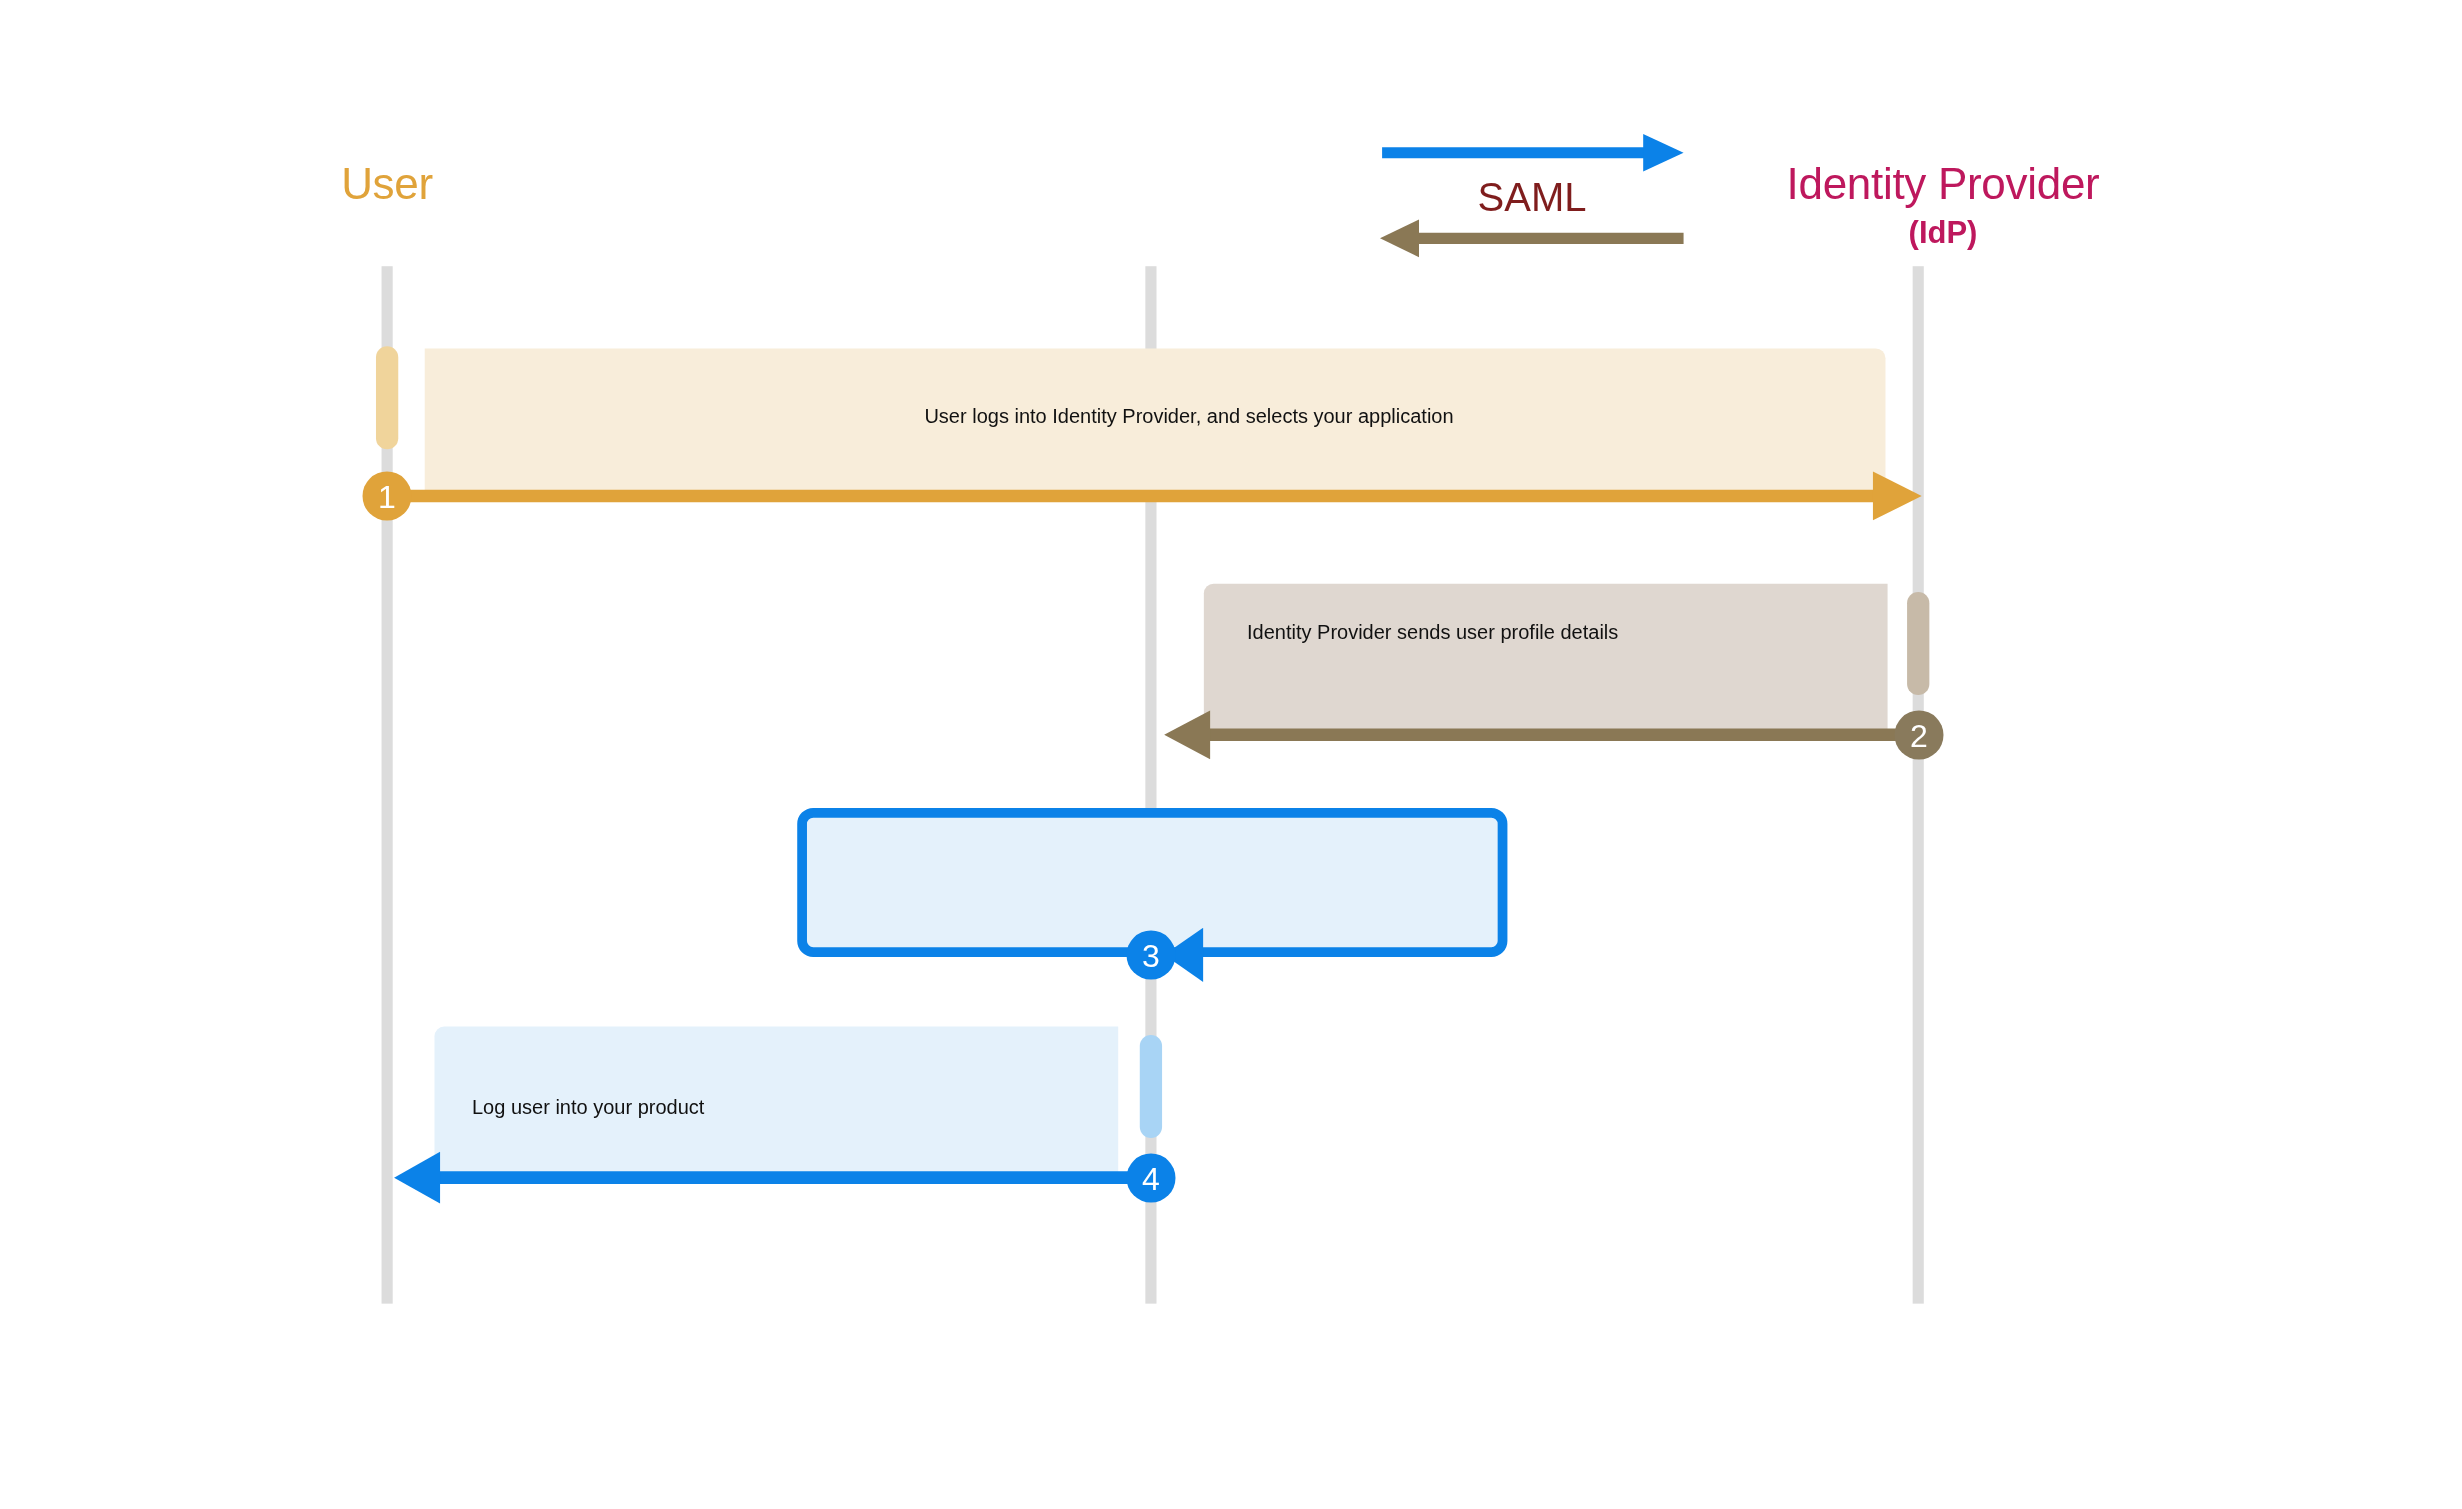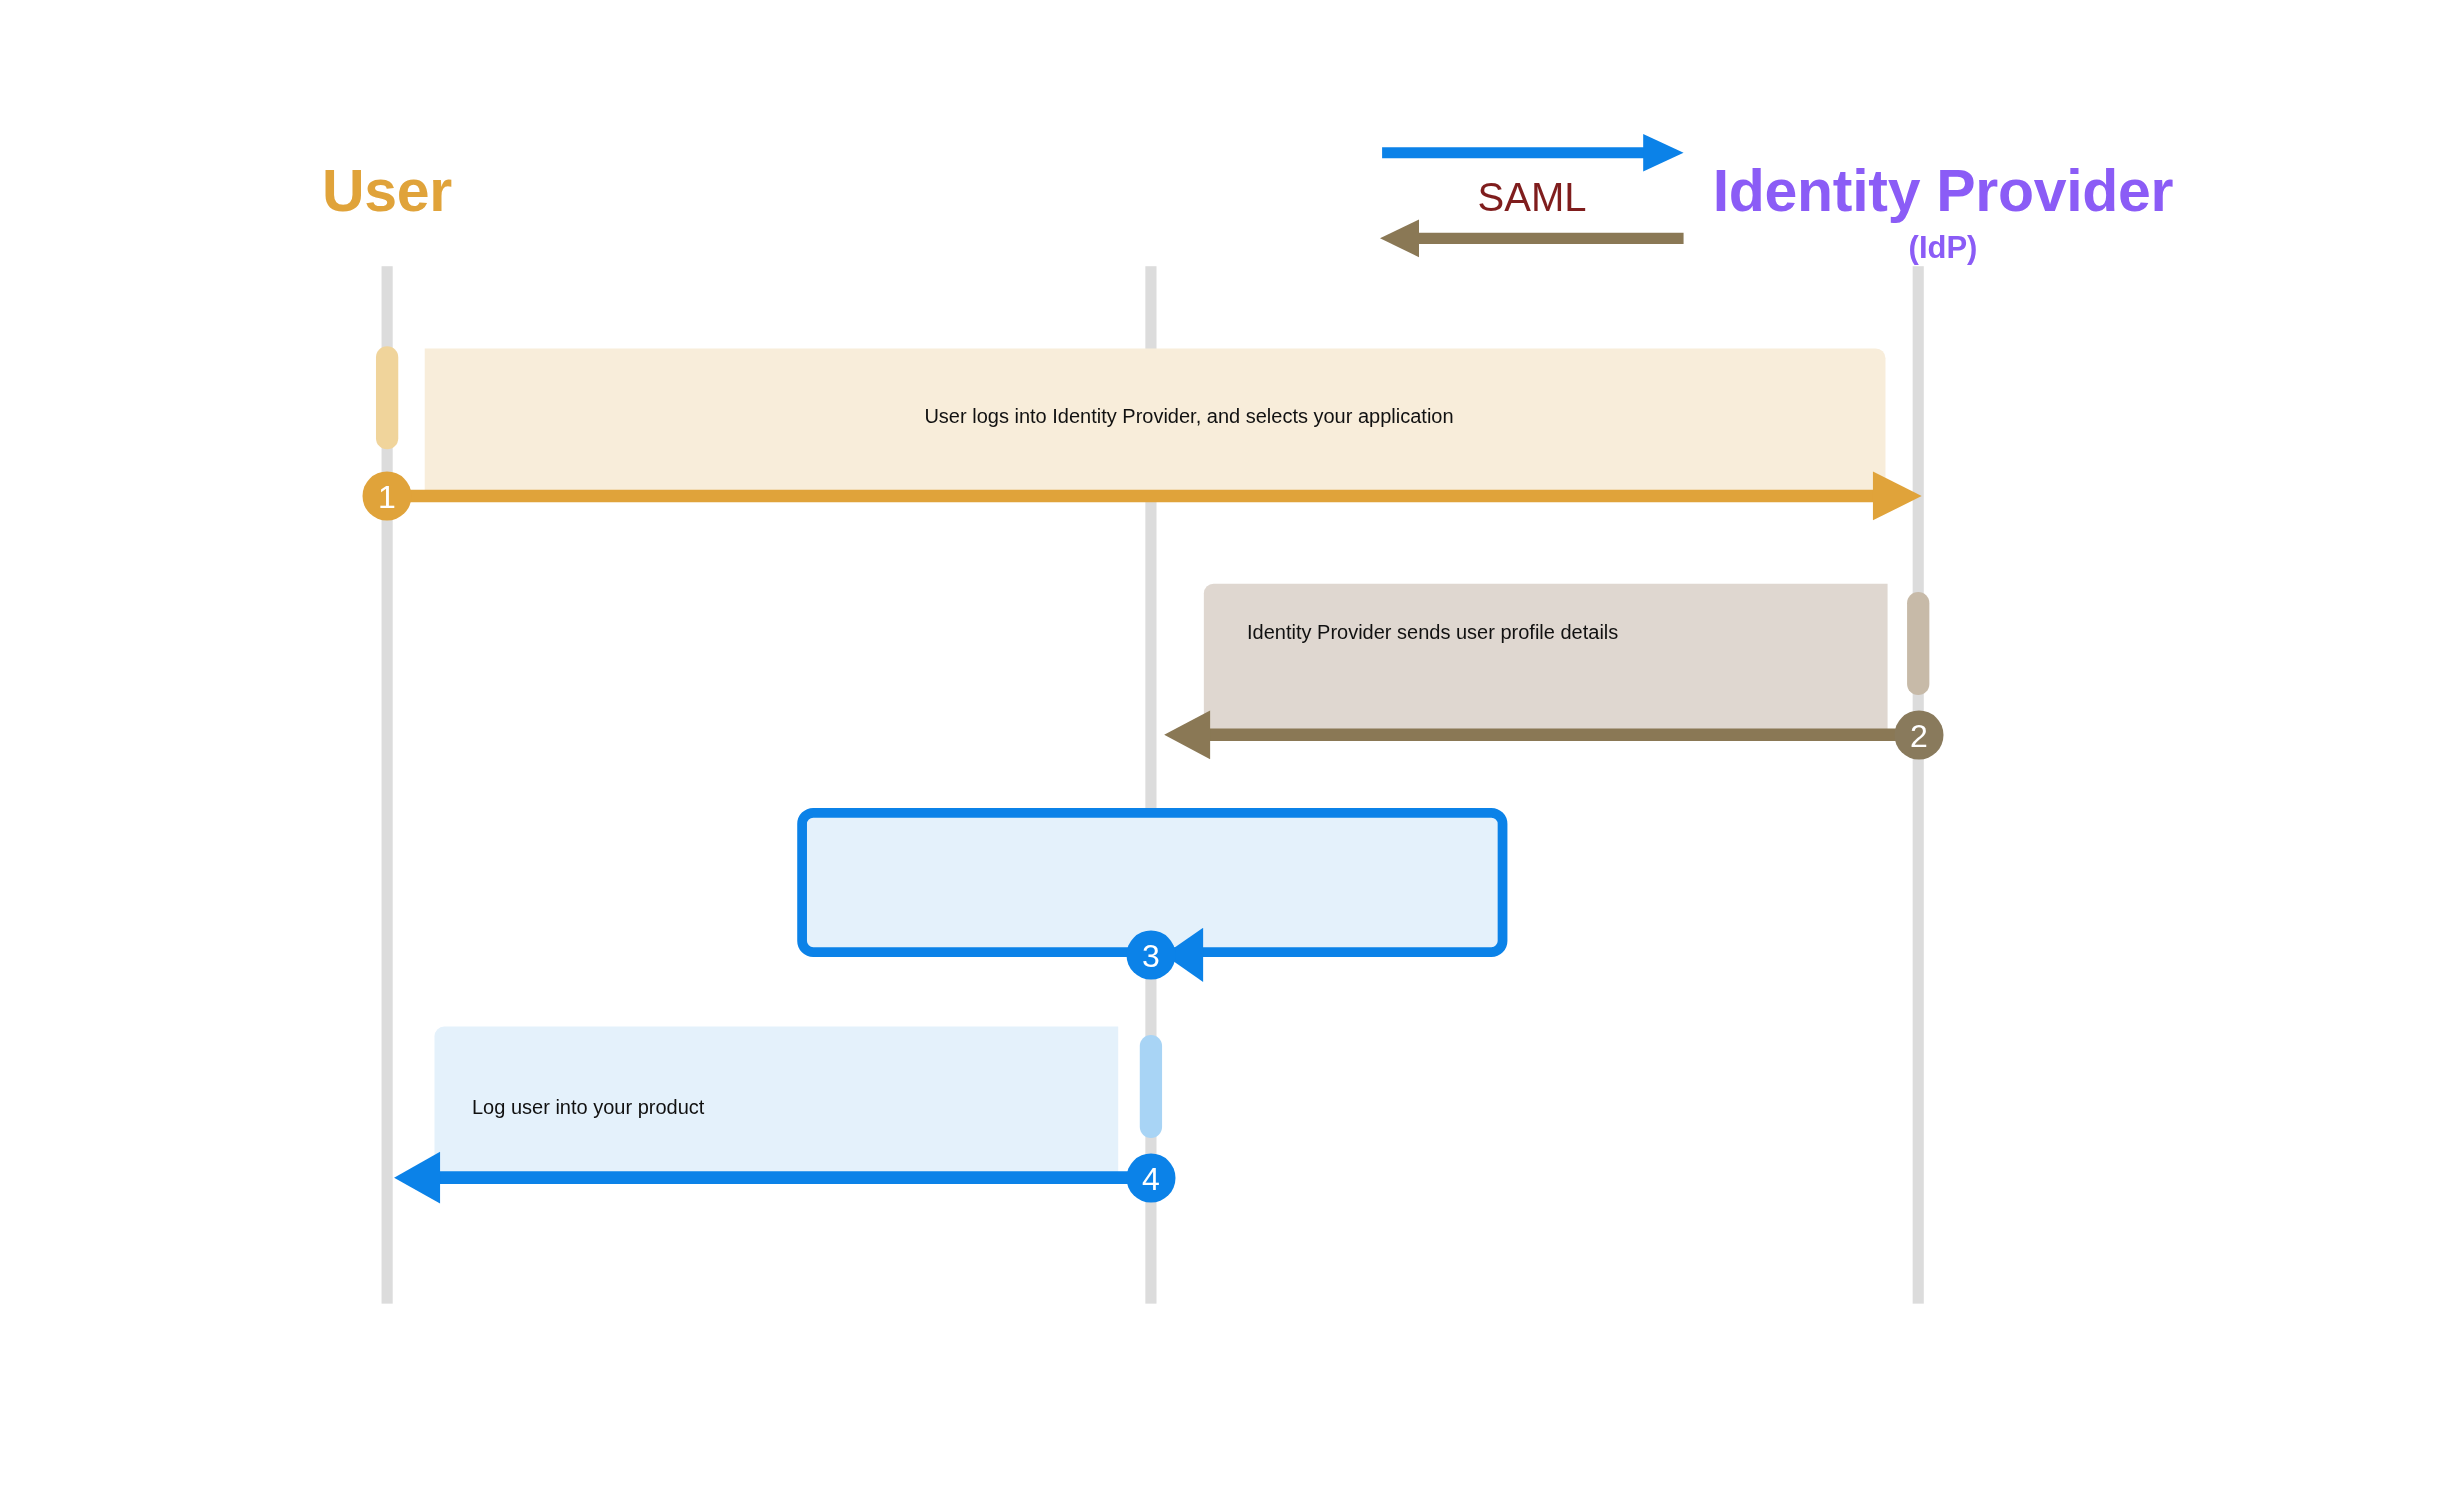--- a/index.html
+++ b/index.html
@@ -27,36 +27,36 @@
     height: 1510px;
   }
   
   .actor-header {
     position: absolute;
     text-align: center;
     transform: translateX(-50%);
     white-space: nowrap;
   }
   .actor-title {
-    font-size: 59px;
-    font-weight: bold;
+    font-size: 44px;
+    font-weight: normal;
     line-height: 1.0;
     letter-spacing: -0.3px;
   }
   .actor-sub {
     font-size: 31px;
     font-weight: bold;
     line-height: 1.0;
     margin-top: 11px;
   }
   .actor-user .actor-title { color: #E0A33A; }
   .actor-app .actor-title,
   .actor-app .actor-sub { color: #0B82E8; }
   .actor-idp .actor-title,
-  .actor-idp .actor-sub { color: #8b5cf6; }
+  .actor-idp .actor-sub { color: #be185d; }
 
   
   .saml-label {
     position: absolute;
     font-size: 40px;
     color: #7f1d1d;
     transform: translateX(-50%);
     white-space: nowrap;
   }
 

